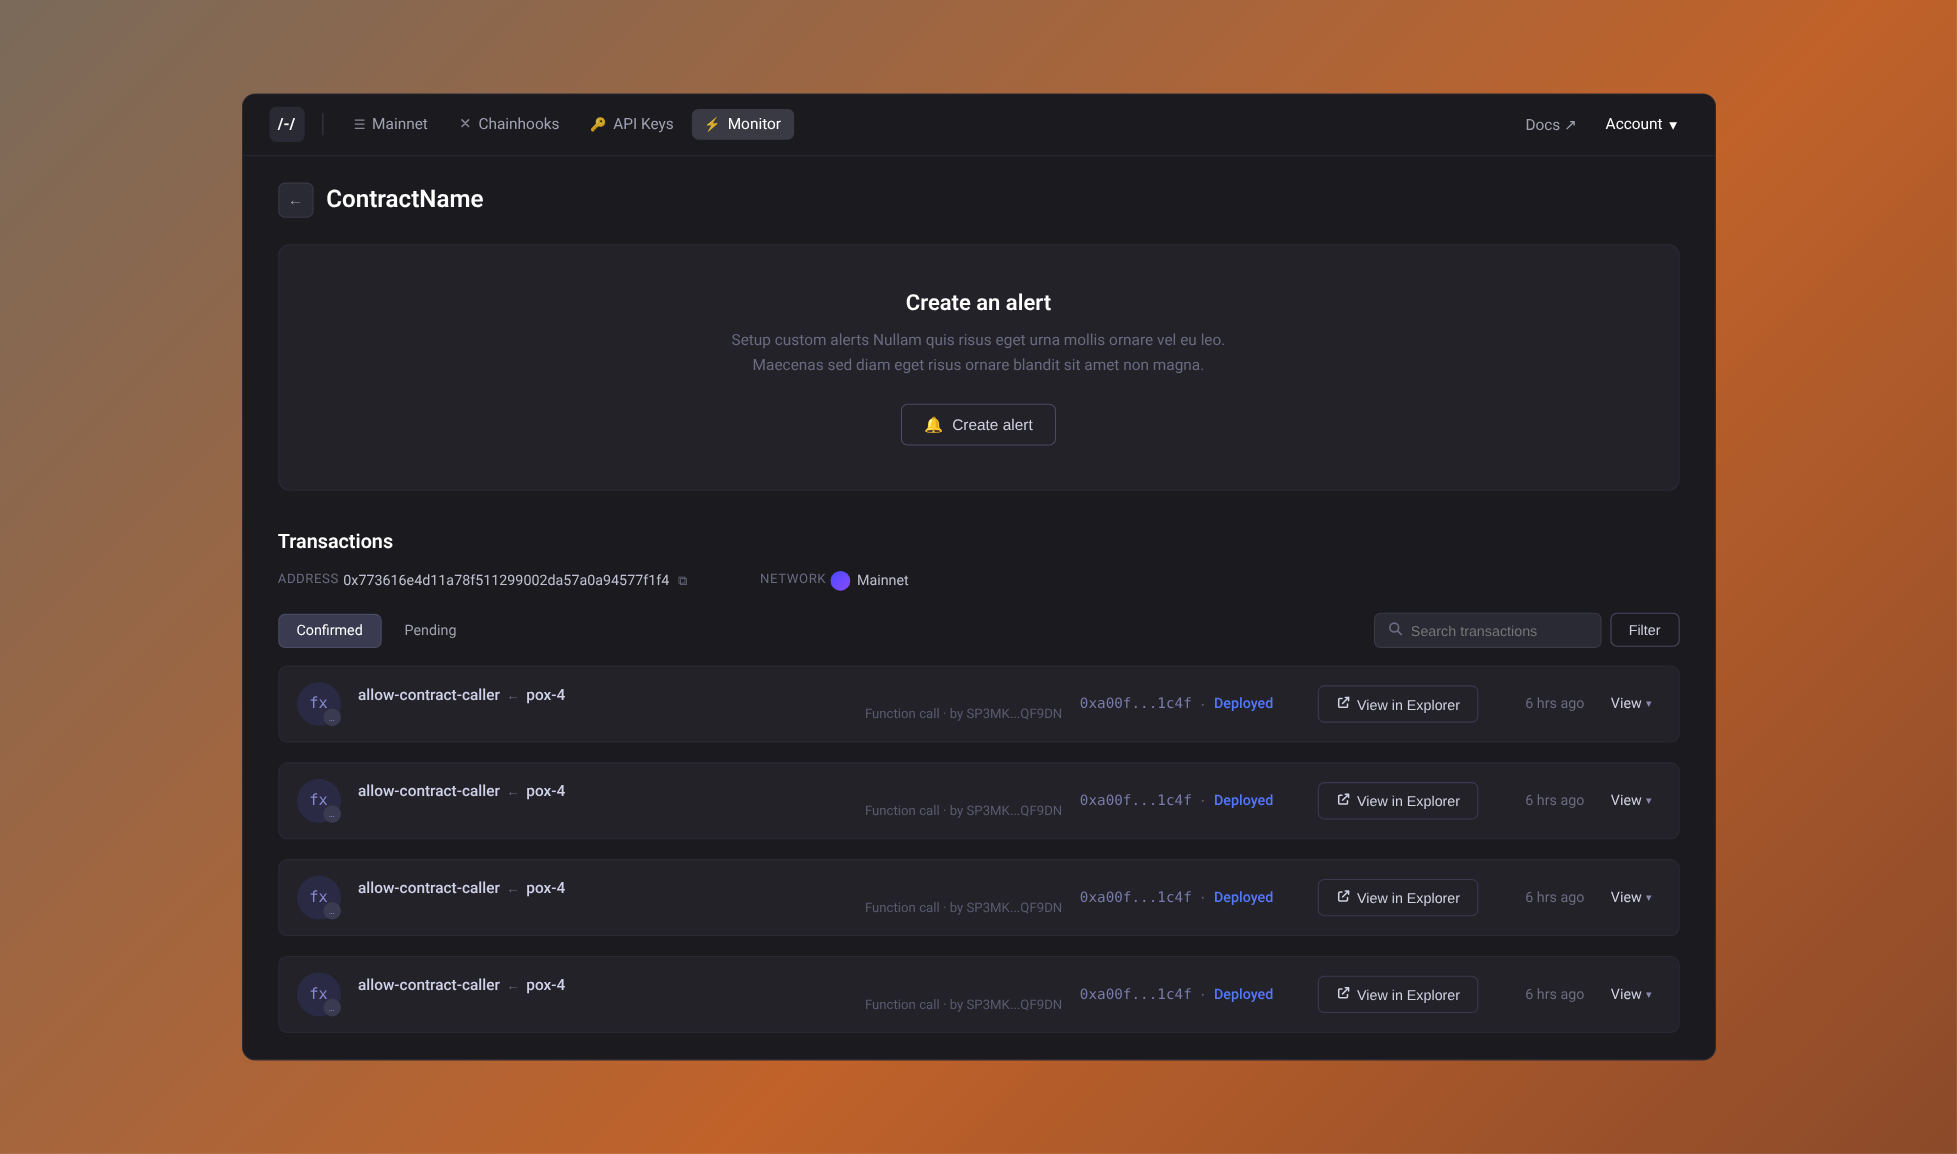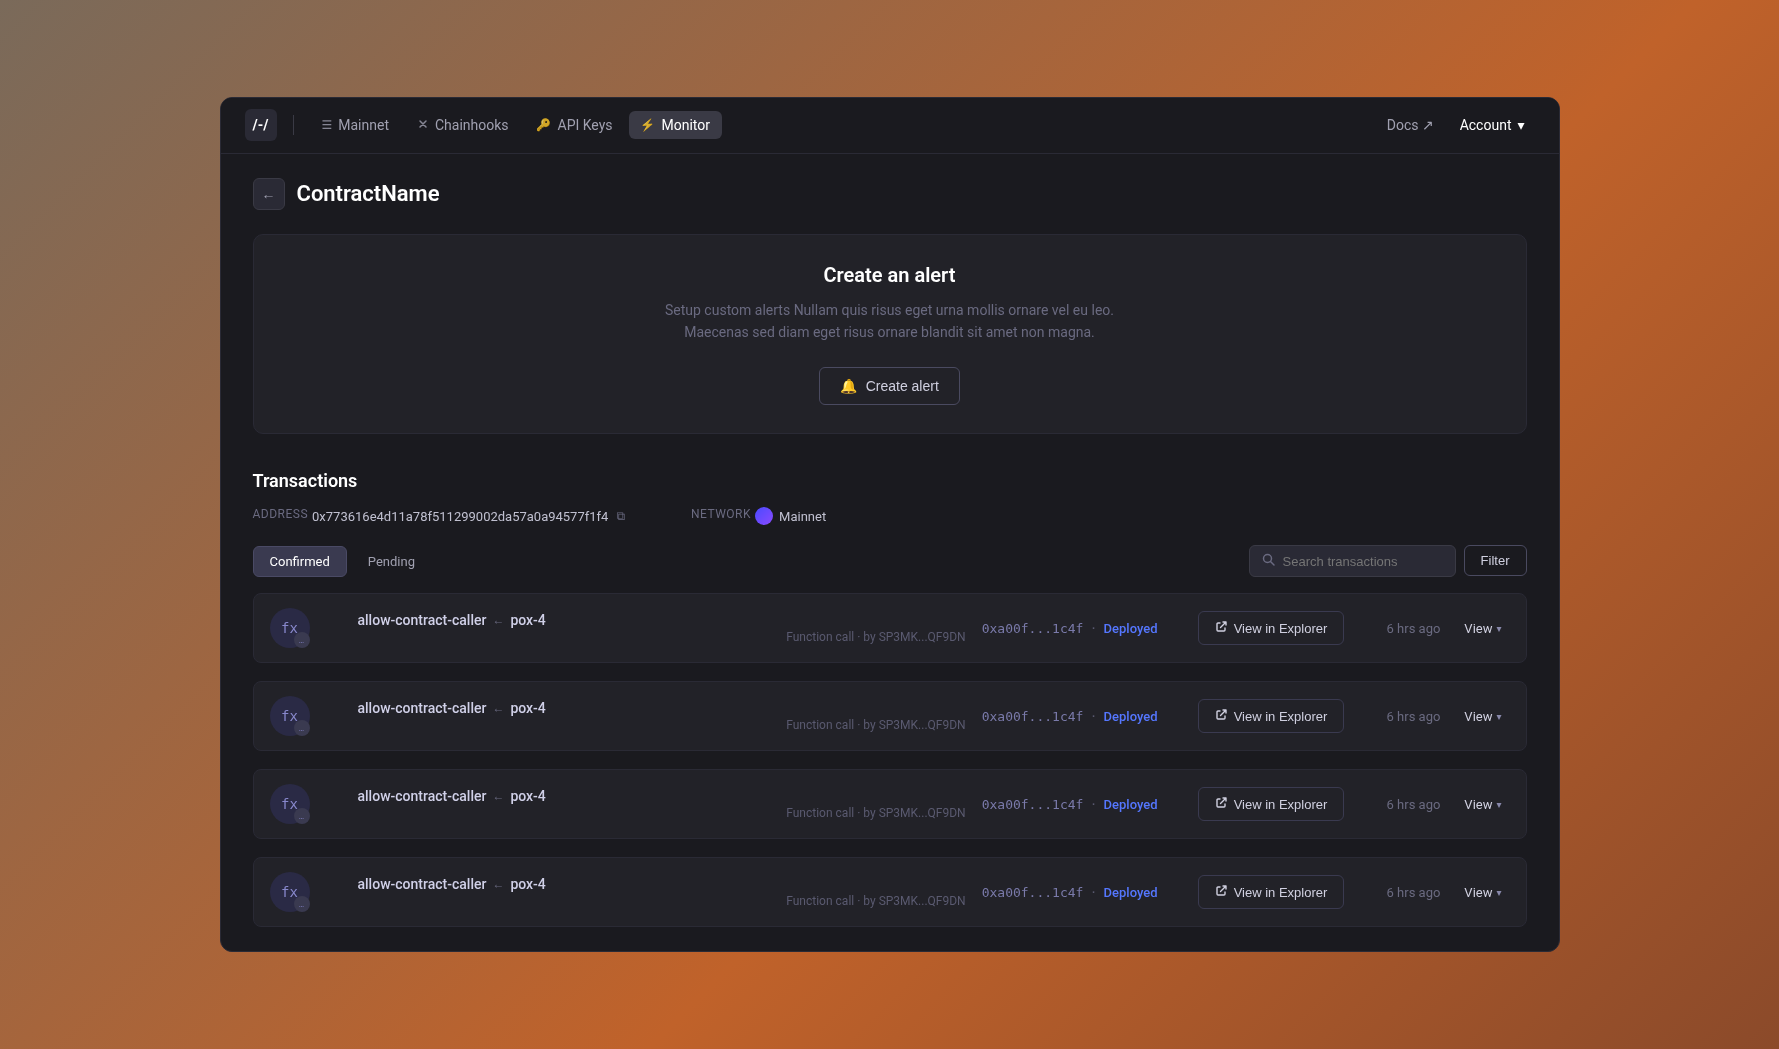--- a/index.html
+++ b/index.html
@@ -141,21 +141,21 @@
       font-size: 22px;
       font-weight: 600;
       color: #fff;
     }
 
     
     .alert-card {
       background: #222228;
       border: 1px solid #2a2a35;
       border-radius: 10px;
-      padding: 28px 24px;
+      padding: 40px 24px;
       text-align: center;
       margin-bottom: 36px;
     }
 
     .alert-card-title {
       font-size: 20px;
       font-weight: 600;
       color: #fff;
       margin-bottom: 12px;
     }
@@ -358,21 +358,20 @@
     }
 
     .tx-name {
       display: flex;
       align-items: center;
       gap: 6px;
       font-size: 14px;
       color: #d0d0e8;
       font-weight: 500;
       margin-bottom: 2px;
-      margin-left: 32px;
     }
 
     .tx-name-arrow {
       color: #6a6a80;
       font-size: 12px;
     }
 
     .tx-sub {
       font-size: 12px;
       color: #5a5a70;

